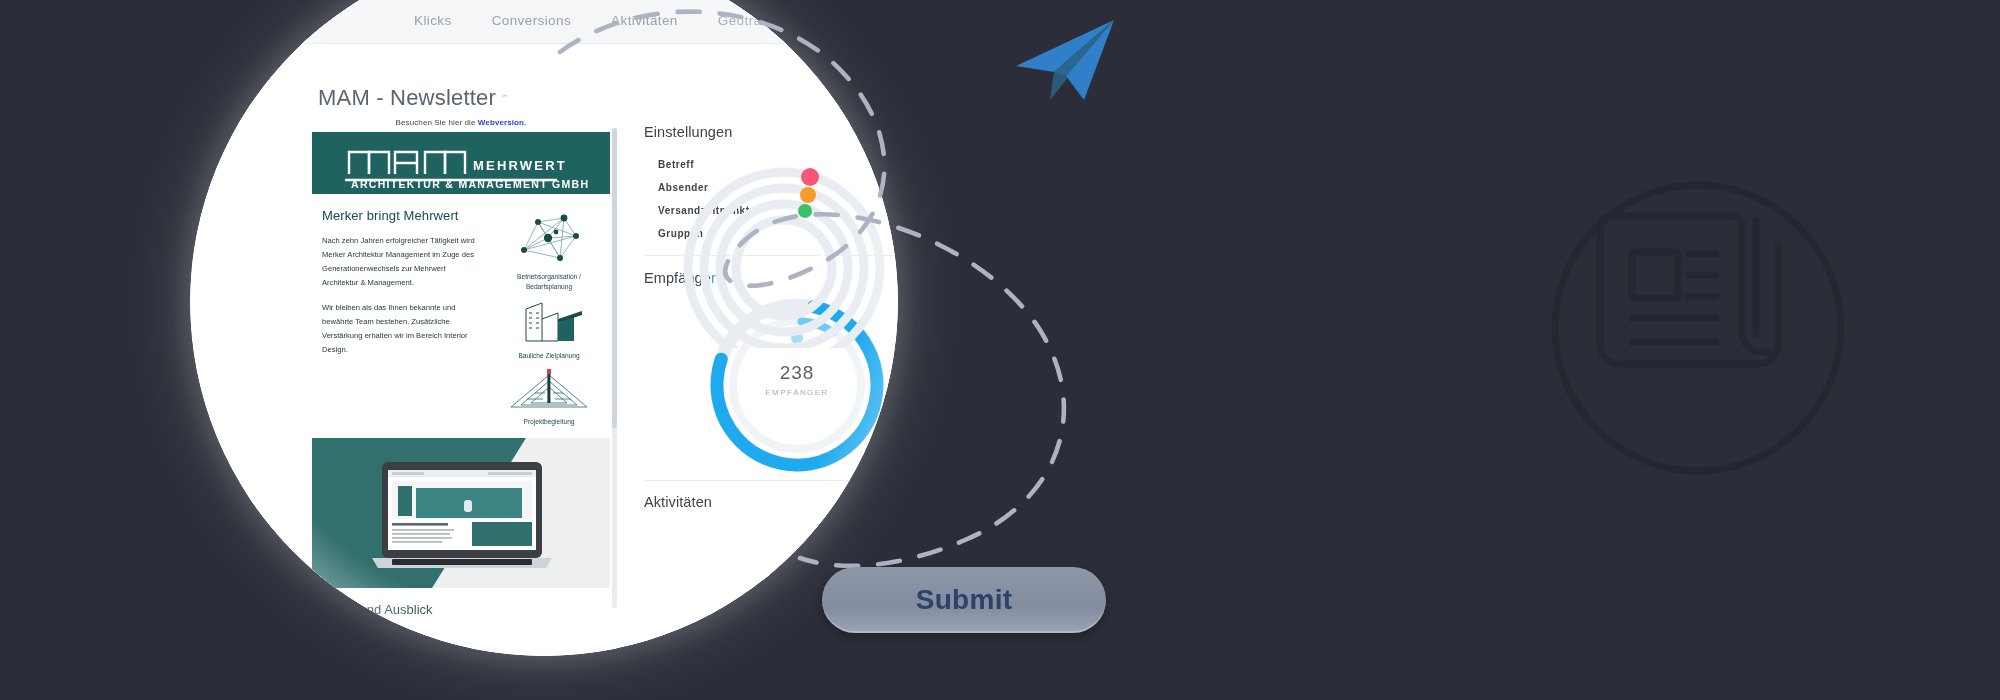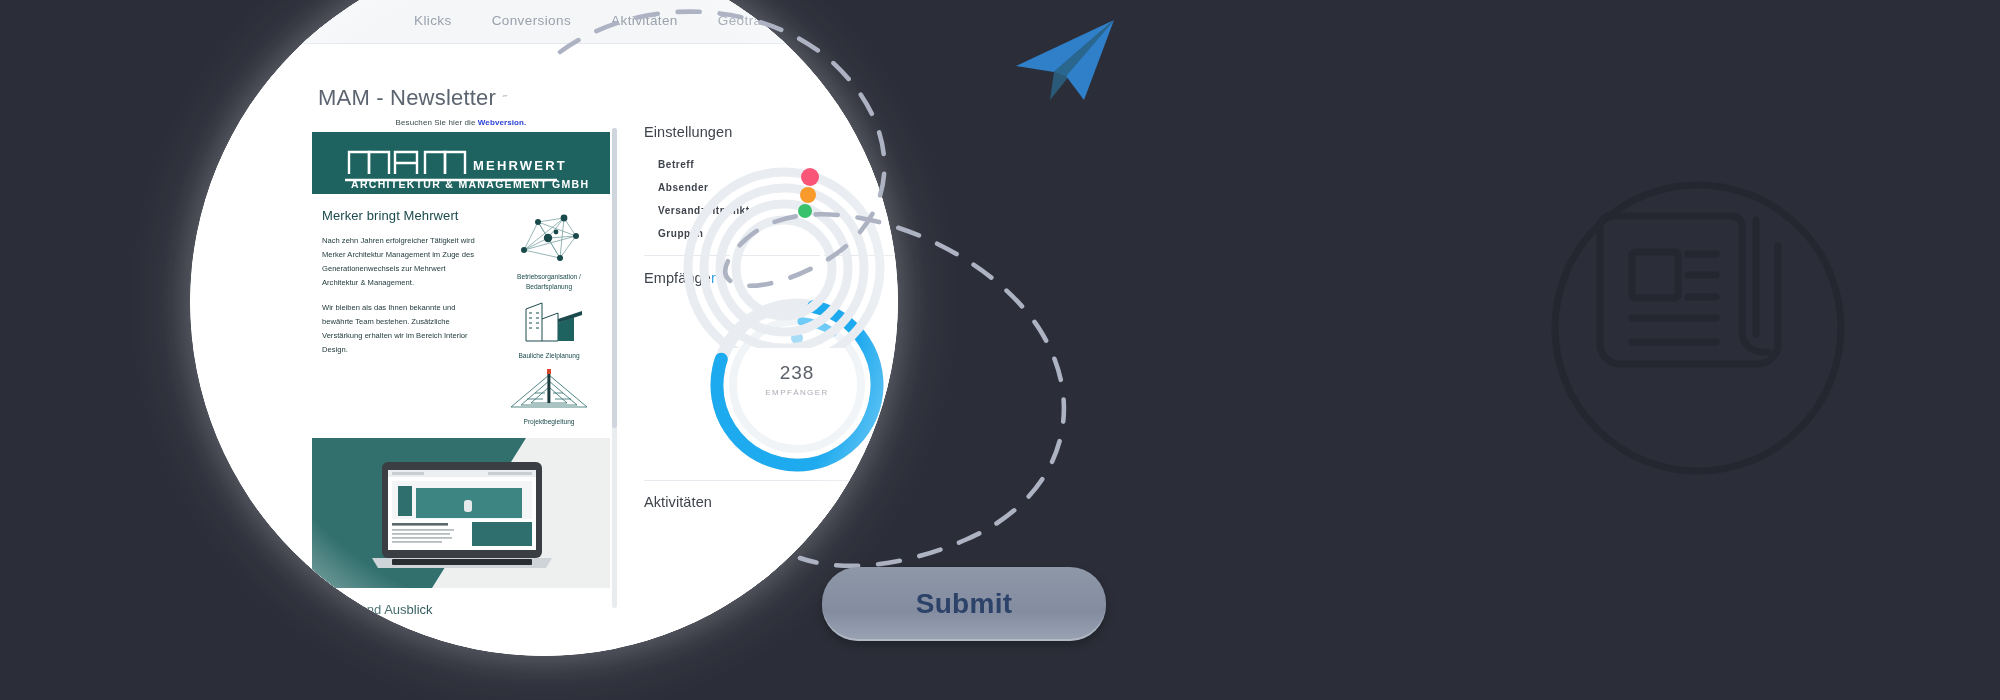--- a/index.html
+++ b/index.html
@@ -182,21 +182,21 @@
     position: absolute; left: 0; top: 0; width: 2000px; height: 700px;
     pointer-events: none; z-index: 40;
   }
 
   
   #plane { position: absolute; left: 1010px; top: 14px; z-index: 45; }
 
   
   #submit-btn {
     position: absolute; left: 822px; top: 567px;
-    width: 284px; height: 74px;
+    width: 284px; height: 66px;
     border-radius: 36px;
     background: linear-gradient(180deg,#8b94a5 0%, #848da0 55%, #79melt 100%);
     background: linear-gradient(180deg,#8e97a7 0%, #848da0 60%, #9aa3b3 100%);
     border: none;
     box-shadow: 0 4px 10px rgba(0,0,0,0.25),
                 inset 0 -2px 0 rgba(255,255,255,0.25);
     color: #2c4268;
     font-size: 28px; font-weight: bold;
     letter-spacing: .3px;
     z-index: 50;

